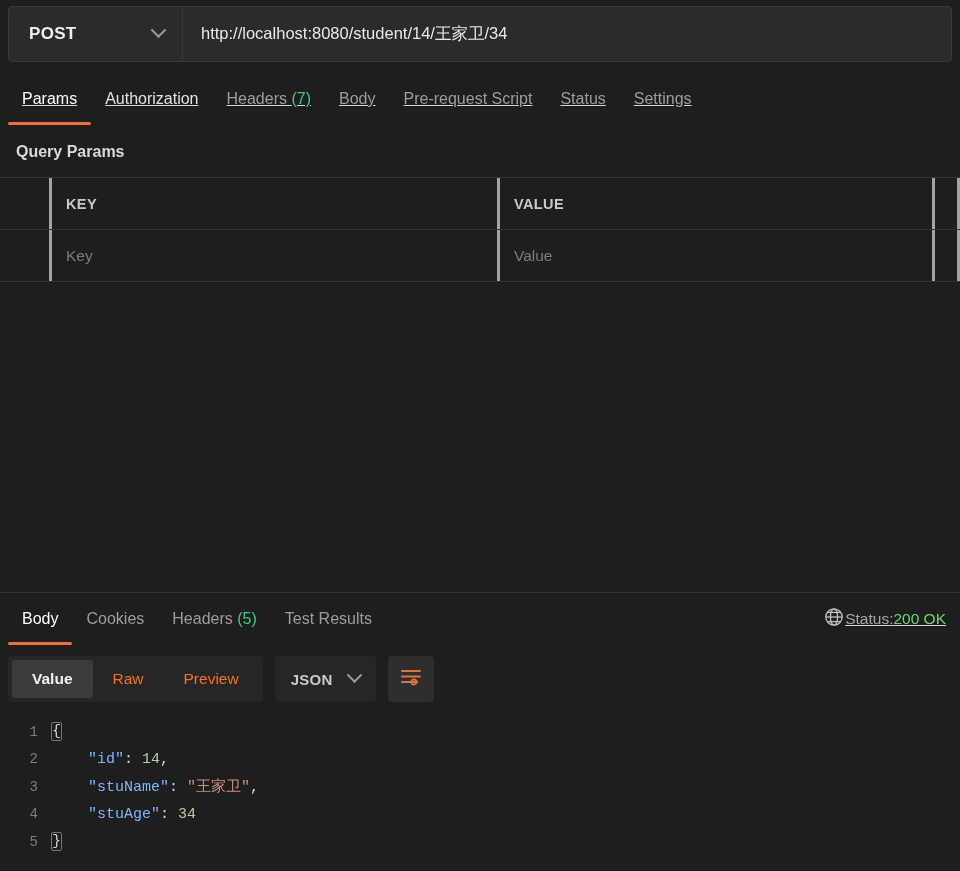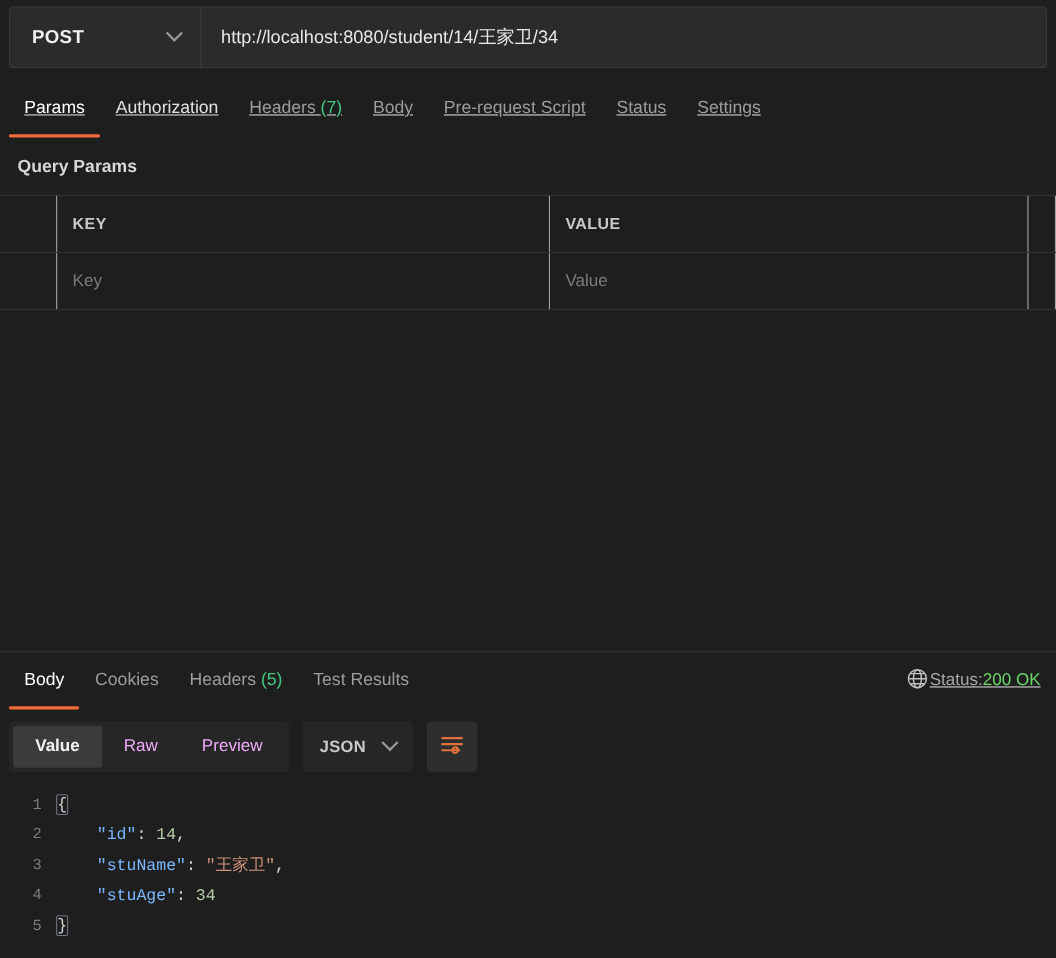--- a/index.html
+++ b/index.html
@@ -104,21 +104,21 @@
     border-top: 1px solid #333333;
   }
   .ptr {
     display: flex;
     height: 52px;
     border-bottom: 1px solid #333333;
   }
   .ptr .cell {
     display: flex;
     align-items: center;
-    border-right: 1px solid #a3a3a3;
+    border-right: 3px solid #a3a3a3;
     padding-left: 14px;
     overflow: hidden;
     white-space: nowrap;
   }
   .c-check { width: 52px; padding-left: 0; }
   .c-key { width: 448px; }
   .c-val { width: 435px; }
   .c-desc { width: 25px; padding-left: 0; border-right: none; }
   .hdr-text {
     font-size: 14.5px;
@@ -180,21 +180,21 @@
     height: 46px;
     align-items: center;
     padding: 4px;
   }
   .fmt-btn {
     height: 38px;
     padding: 0 20px;
     display: flex;
     align-items: center;
     font-size: 15.5px;
-    color: #f0abfc;
+    color: #f97316;
     border-radius: 3px;
     cursor: pointer;
     white-space: nowrap;
   }
   .fmt-btn.active {
     background: #3b3b3b;
     color: #f2f2f2;
     font-weight: bold;
   }
   .json-select {

